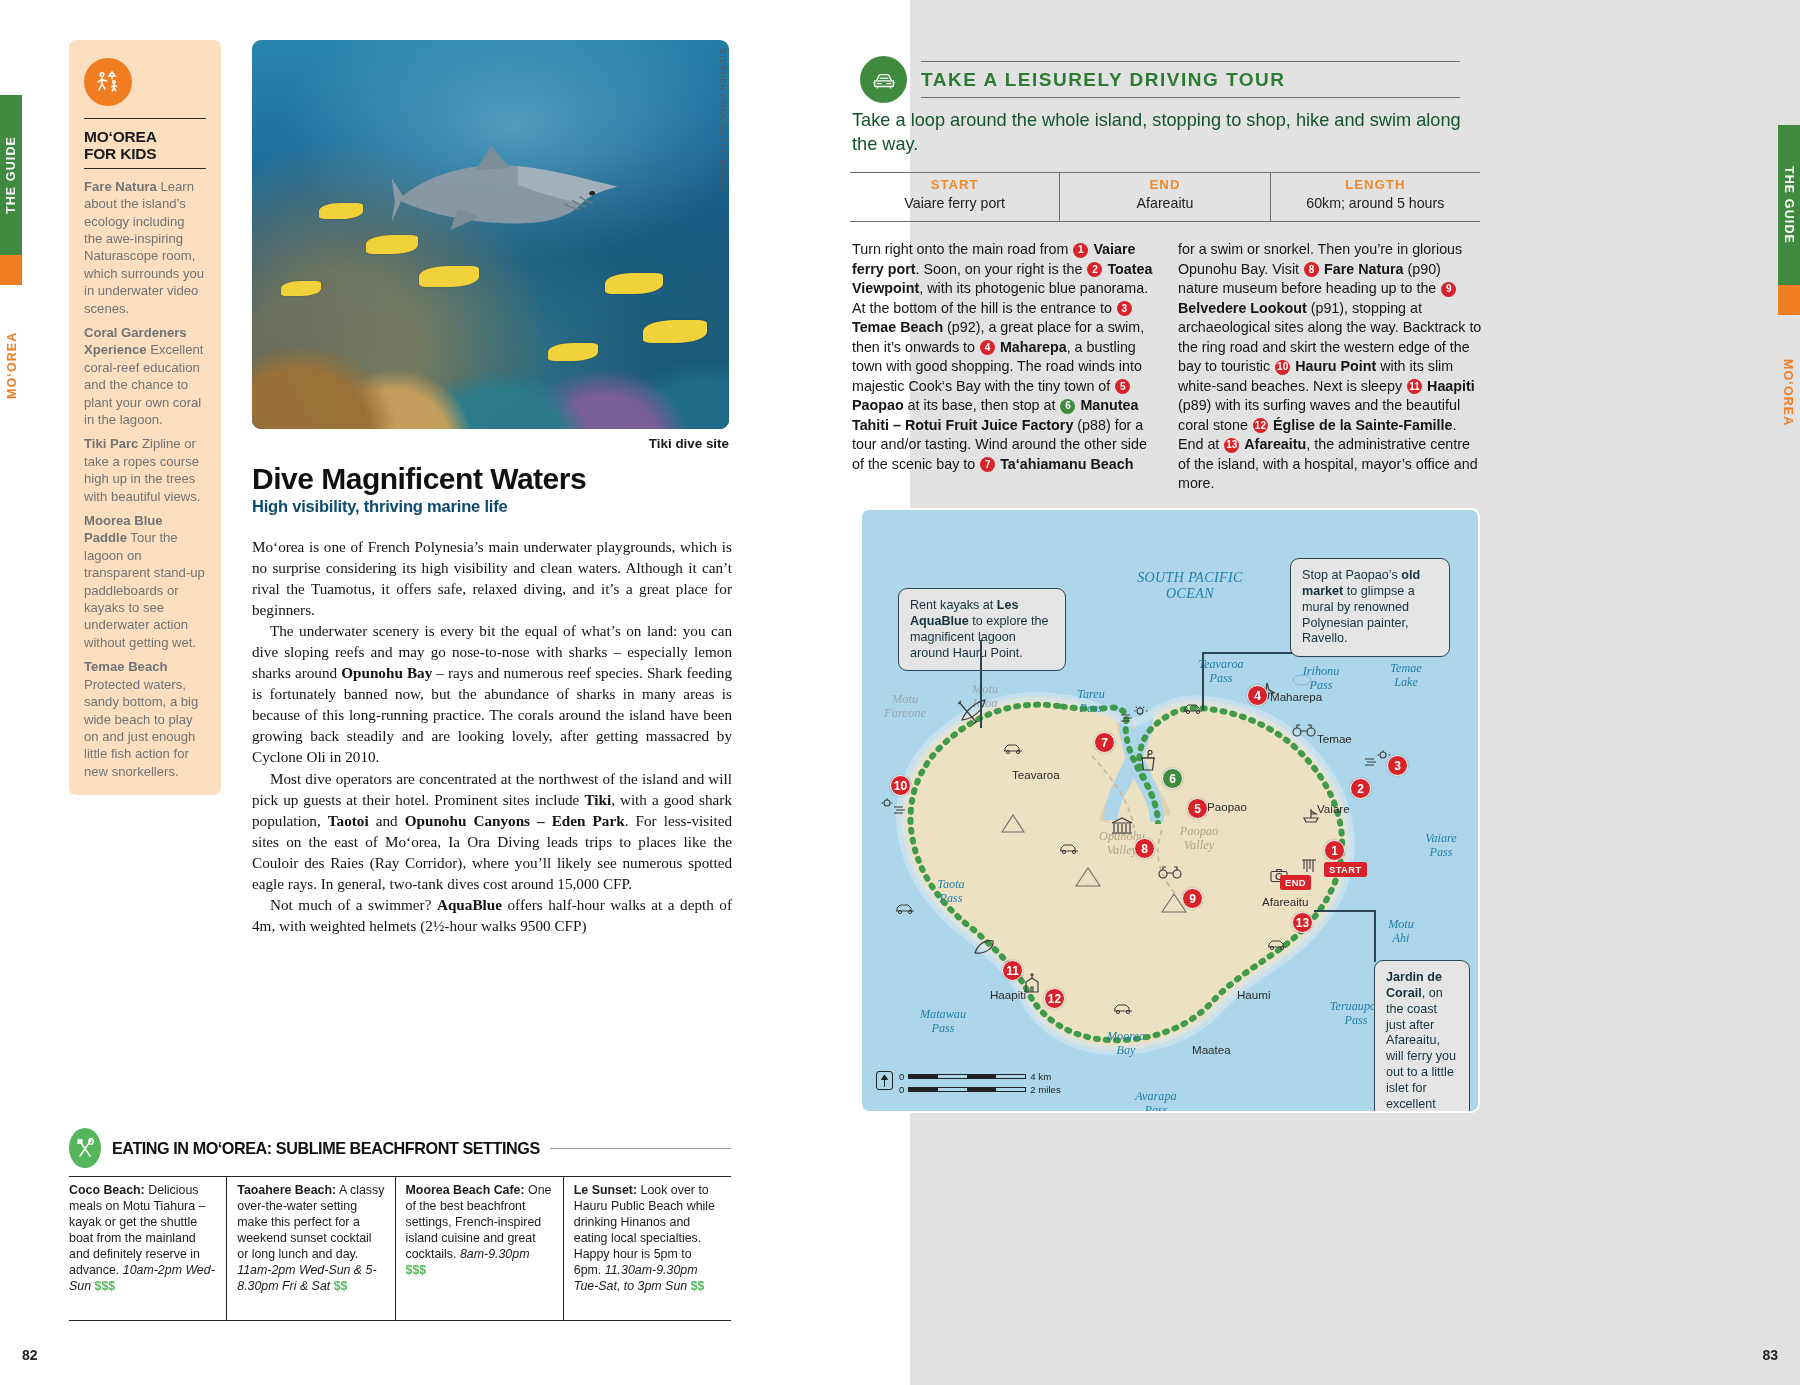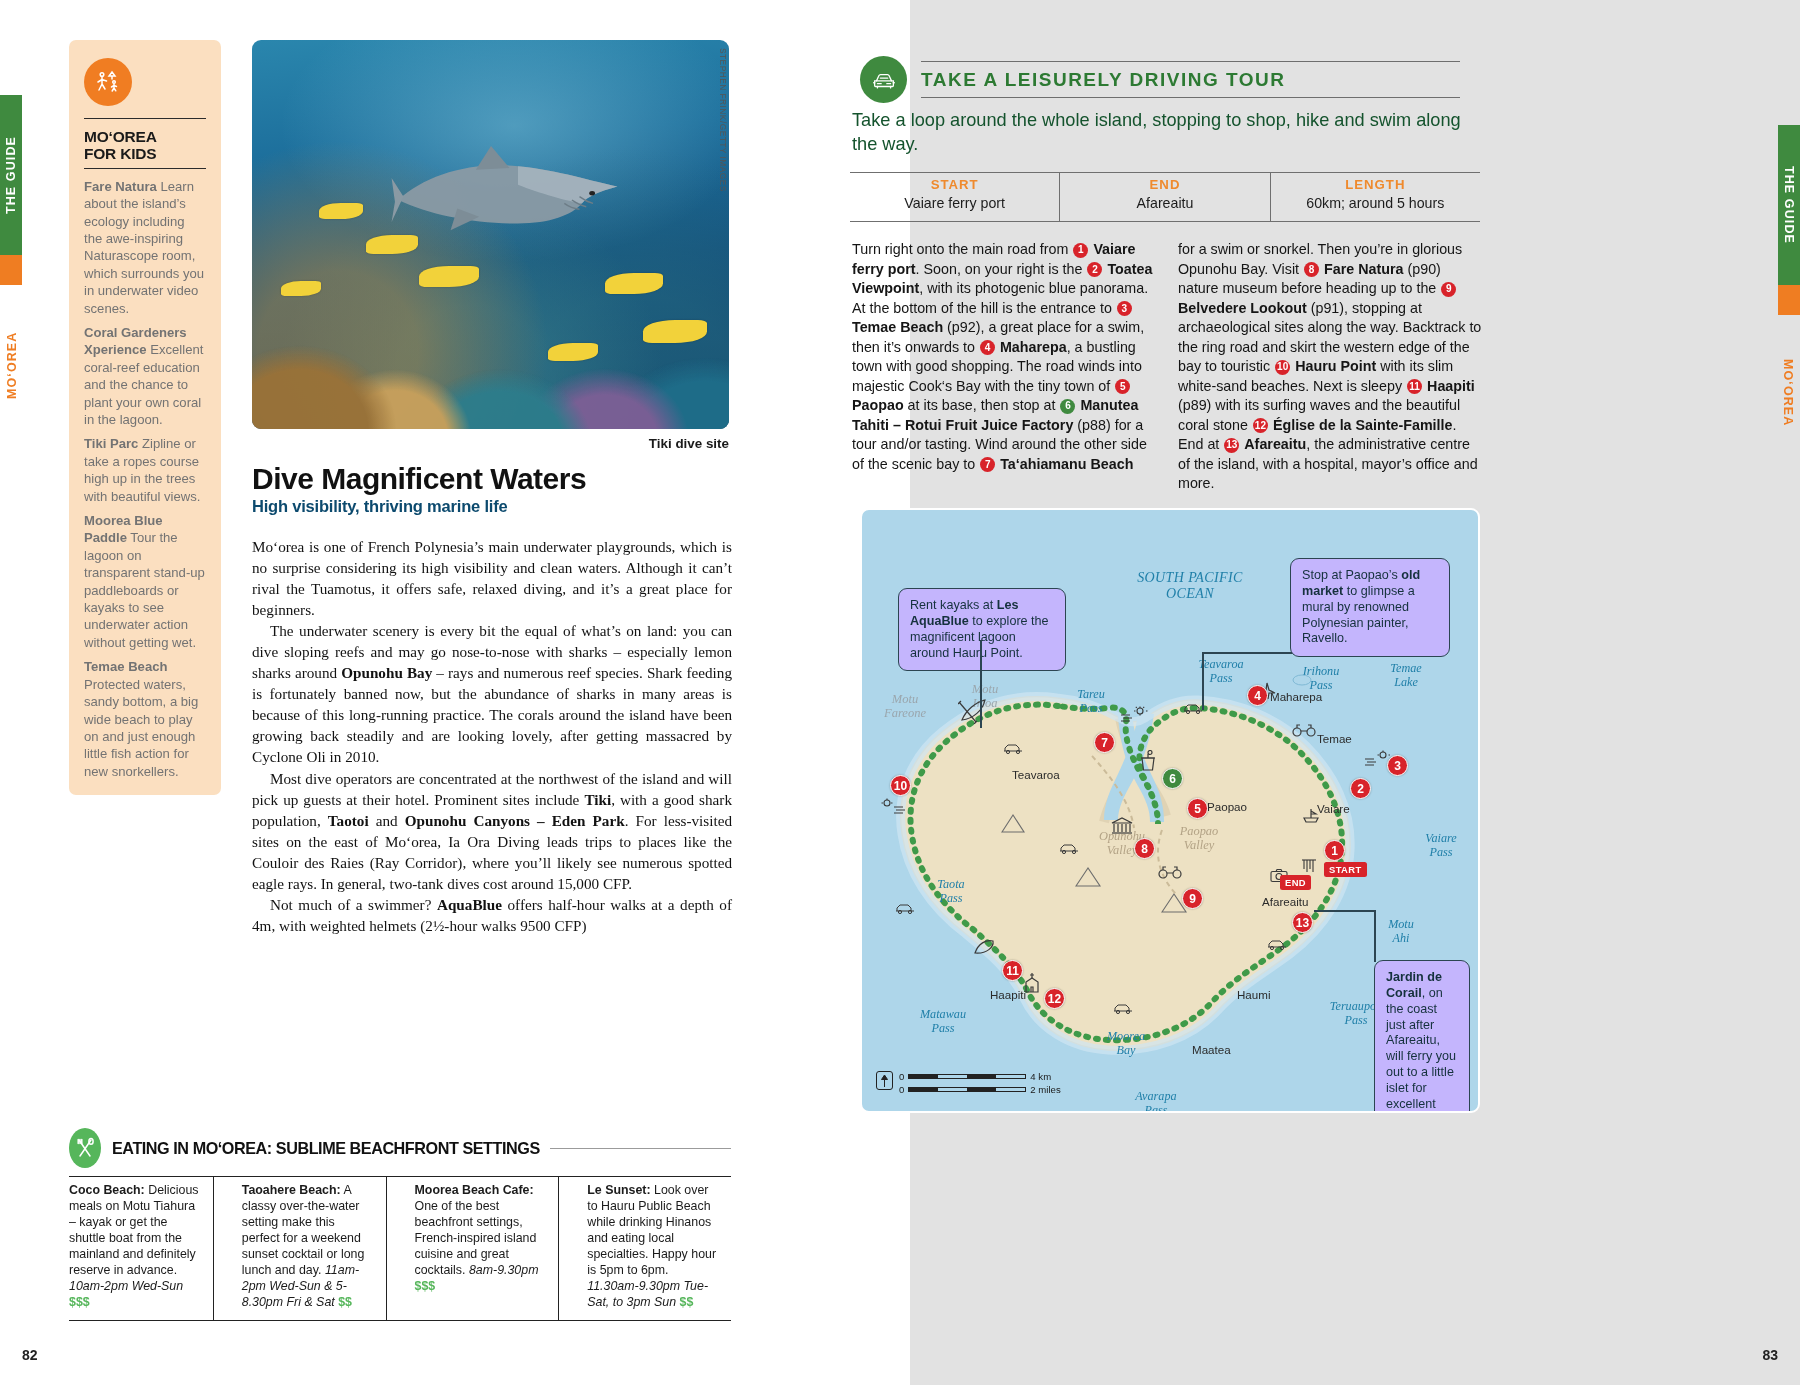--- a/index.html
+++ b/index.html
@@ -141,21 +141,21 @@
     letter-spacing:-0.45px; white-space:nowrap;
   }
   .eat-rule { flex:1; border-top:1.4px solid #9b9b9b; margin-left:10px; }
   .eat-cols {
     position:absolute; left:69px; top:1176px; width:662px; height:145px;
     display:flex; border-top:1.5px solid #222; border-bottom:1.5px solid #222;
   }
   .eat-col {
     flex:1; padding:5px 10px 4px 0; font-size:12.4px; line-height:1.29; color:#1b1b1b;
   }
-  .eat-col + .eat-col { border-left:1.2px solid #222; padding-left:28px; }
+  .eat-col + .eat-col { border-left:1.2px solid #222; padding-left:10px; }
   .eat-col b { font-weight:bold; }
   .eat-col i { font-style:italic; }
   .price { color:#56b65b; font-weight:bold; font-style:normal; }
 
   
   .dt-head { position:absolute; left:860px; top:50px; width:600px; height:58px; display:flex; align-items:center; }
   .dt-icon {
     width:47px; height:47px; border-radius:50%; background:#3f8a3f;
     display:flex; align-items:center; justify-content:center; flex:0 0 47px;
   }
@@ -201,21 +201,21 @@
     position:absolute; font-family:"Liberation Serif", serif; font-style:italic;
     color:#1f7fa8; text-align:center; line-height:1.12;
   }
   .ocean-big { font-size:14px; letter-spacing:.4px; }
   .pass-label { font-size:12.2px; }
   .motu-label { font-family:"Liberation Serif",serif; font-style:italic; font-size:12.5px; color:#9aa6ad; position:absolute; text-align:center; line-height:1.15; }
   .town-label { position:absolute; font-size:11.6px; color:#2b2b2b; }
   .valley-label { position:absolute; font-family:"Liberation Serif",serif; font-style:italic; font-size:12.4px; color:#b3a386; line-height:1.1; text-align:center; }
 
   .callout {
-    position:absolute; background:#c4b5fd; border:1.4px solid #2c4552;
+    position:absolute; background:#e5e5e5; border:1.4px solid #2c4552;
     border-radius:9px; padding:9px 11px; font-size:12.6px; line-height:1.26; color:#15313d;
   }
   .callout b { font-weight:bold; }
   .leader { position:absolute; background:#2c4552; }
 
   .mpin {
     position:absolute; width:21px; height:21px; border-radius:50%;
     background:#d8232a; color:#fff; font-size:12px; font-weight:bold;
     display:flex; align-items:center; justify-content:center;
     border:1.5px solid #fff; box-shadow:0 0 2px rgba(0,0,0,.35);

